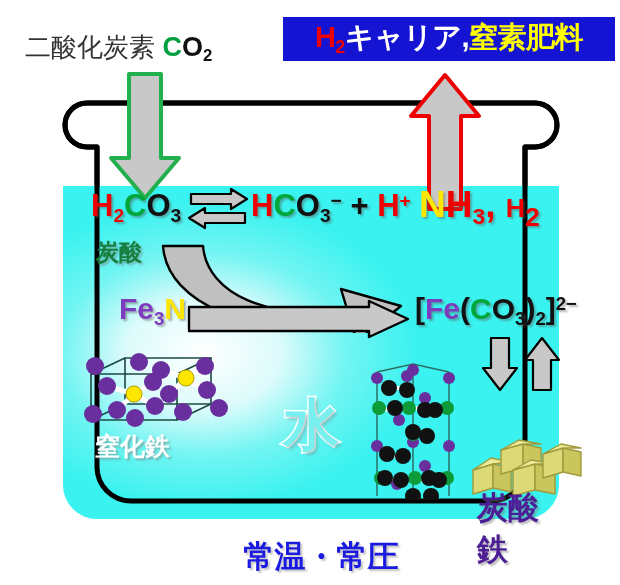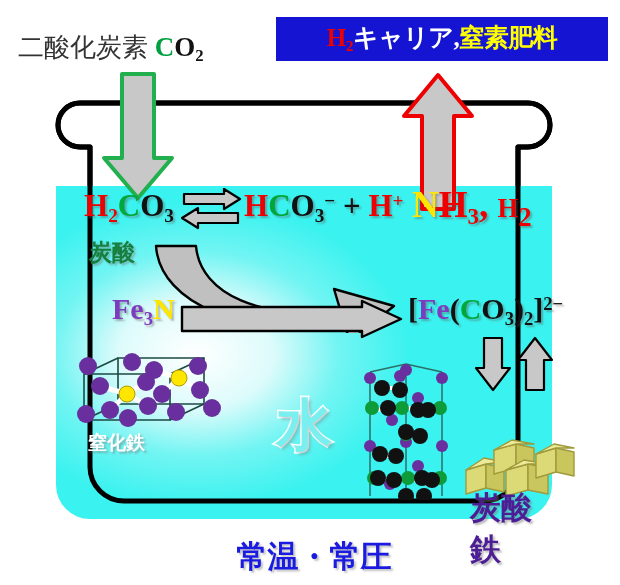--- a/index.html
+++ b/index.html
@@ -1,31 +1,31 @@
 <!DOCTYPE html>
 <html><head>
 <meta charset="utf-8">
 <style>
   html,body{margin:0;padding:0;}
   body{
     width:620px;height:585px;background:#ffffff;overflow:hidden;
     font-family:"Liberation Sans","DejaVu Sans",sans-serif;
     position:relative;
   }
-  #stage{position:absolute;left:4px;top:0;width:553px;height:585px;font-family:Liberation Serif, serif;}
+  #stage{position:absolute;left:11px;top:0;width:553px;height:585px;}
   .abs{position:absolute;}
   .nosel{user-select:none;}
 
   
   #banner{
     left:272px;top:17px;width:332px;height:44px;background:#1414d2;
     display:flex;align-items:center;justify-content:center;
   }
   #banner .txt{
-    font-size:25px;font-weight:bold;white-space:nowrap;line-height:1;
+    font-size:29px;font-weight:bold;white-space:nowrap;line-height:1;
     letter-spacing:-0.5px;
   }
   .c-red{color:#ee0000;}
   .c-white{color:#ffffff;}
   .c-yellow{color:#ffff00;}
   .sub{font-size:0.62em;vertical-align:-0.32em;}
   .sup{font-size:0.62em;vertical-align:0.48em;}
 
   
   #co2cap{left:14px;top:30px;font-size:27px;color:#222;white-space:nowrap;}
@@ -60,21 +60,21 @@
   #tansan{left:85px;top:237px;font-size:23px;color:#15803d;font-weight:bold;
           text-shadow:2px 2px 2px rgba(120,120,120,0.5);}
   #nh3{left:408px;top:186px;font-size:37px;}
   #nh3 .h2s{font-size:0.72em;}
   #fe3n{left:108px;top:294px;font-size:30px;}
   #cplx{left:404px;top:294px;font-size:30px;text-align:right;}
   #feco3{left:456px;top:392px;font-size:30px;}
   #mizu{left:272px;top:388px;font-size:56px;color:#79eff0;font-weight:bold;
         -webkit-text-stroke:3px #ffffff;paint-order:stroke fill;
         text-shadow:3px 3px 3px rgba(120,120,120,0.35);}
-  #nitlabel{left:84px;top:430px;font-size:19px;color:#ffffff;font-weight:bold;
+  #nitlabel{left:84px;top:430px;font-size:25px;color:#ffffff;font-weight:bold;
             text-shadow:2px 2px 2px rgba(120,120,120,0.5);}
   #carblabel{left:466px;top:487px;font-size:31px;color:#4c1d95;font-weight:bold;
              text-shadow:2px 2px 2px rgba(120,120,120,0.5);}
 
   
   #bottomcap{left:0;top:536px;width:620px;text-align:center;
              font-size:31px;font-weight:bold;color:#1a1ae0;
              text-shadow:2px 2px 2px rgba(140,140,140,0.5);}
 </style>
 </head>

